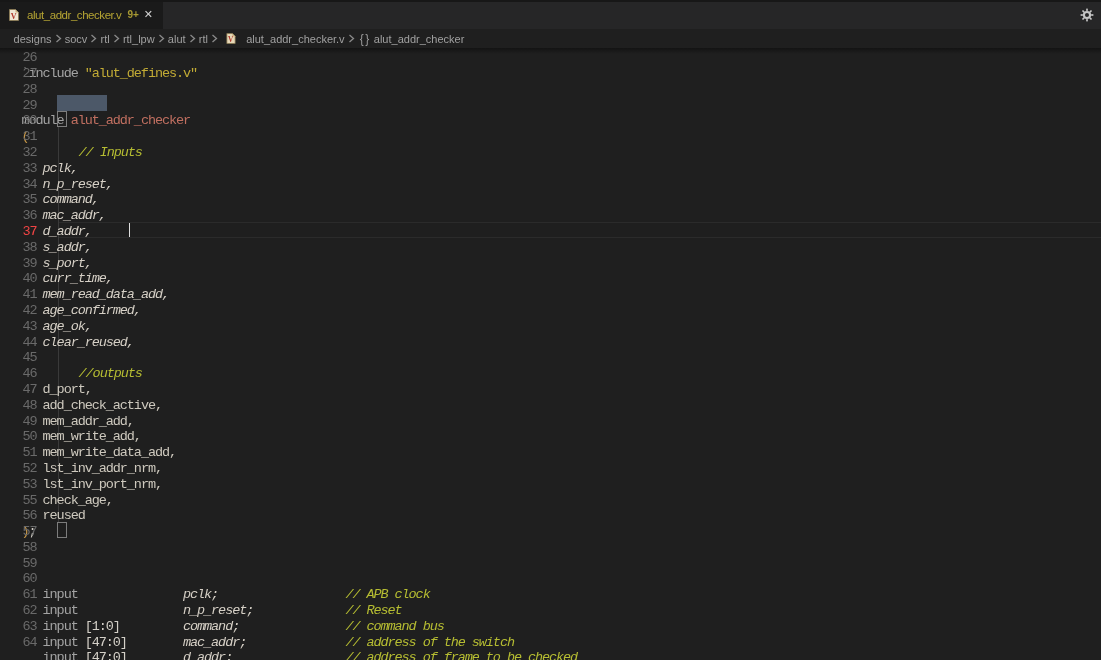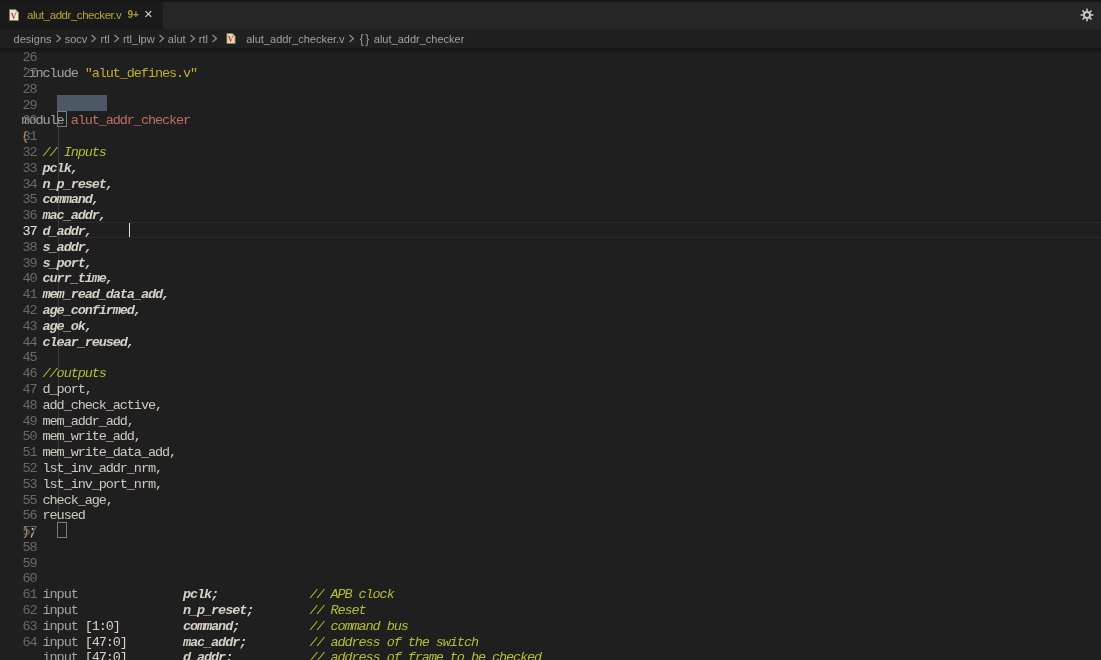--- a/index.html
+++ b/index.html
@@ -25,23 +25,23 @@
 
   
   .editor { position:absolute; left:0; top:48px; width:1101px; }
   .row { display:flex; height:15.8px; line-height:15.8px;
          font-family:"Liberation Mono", monospace; font-size:13.5px; letter-spacing:-1.08px;flex-direction:column; }
   .row .n { flex:none; width:36.5px; text-align:right; color:#6a6a6a; }
   .row .c { flex:none; margin-left:21.5px; white-space:pre; color:#d4d0c8; position:relative; top:2.2px; }
   .row .n { position:relative; top:2.2px; }
 
   .kw   { color:#a3a3a3; font-weight:normal; }
-  .idi  { color:#d6d0c6; font-style:italic;font-weight:bold; }
+  .idi  { color:#d6d0c6; font-style:italic; }
   .id   { color:#cec9be; }
-  .cm   { color:#b6bd32; font-style:italic; }
+  .cm   { color:#b6bd32; font-style:italic;margin-left:36px; }
   .str  { color:#c2ab35; }
   .ent  { color:#c06f60; }
   .br   { color:#c49546; }
 
   
   .dec { position:absolute; }
 </style>
 </head>
 <body>
 
@@ -166,21 +166,21 @@
     </div>
 <div class="row">
       <span class="n">35</span>
       <span class="c">   <span class="idi">mac_addr,</span></span>
     </div>
 <div class="row">
       <span class="n">36</span>
       <span class="c">   <span class="idi">d_addr,</span></span>
     </div>
 <div class="row">
-      <span class="n" style="color:#e5e5e5">37</span>
+      <span class="n" style="color:#ef4444">37</span>
       <span class="c">   <span class="idi">s_addr,</span></span>
     </div>
 <div class="row">
       <span class="n">38</span>
       <span class="c">   <span class="idi">s_port,</span></span>
     </div>
 <div class="row">
       <span class="n">39</span>
       <span class="c">   <span class="idi">curr_time,</span></span>
     </div>

